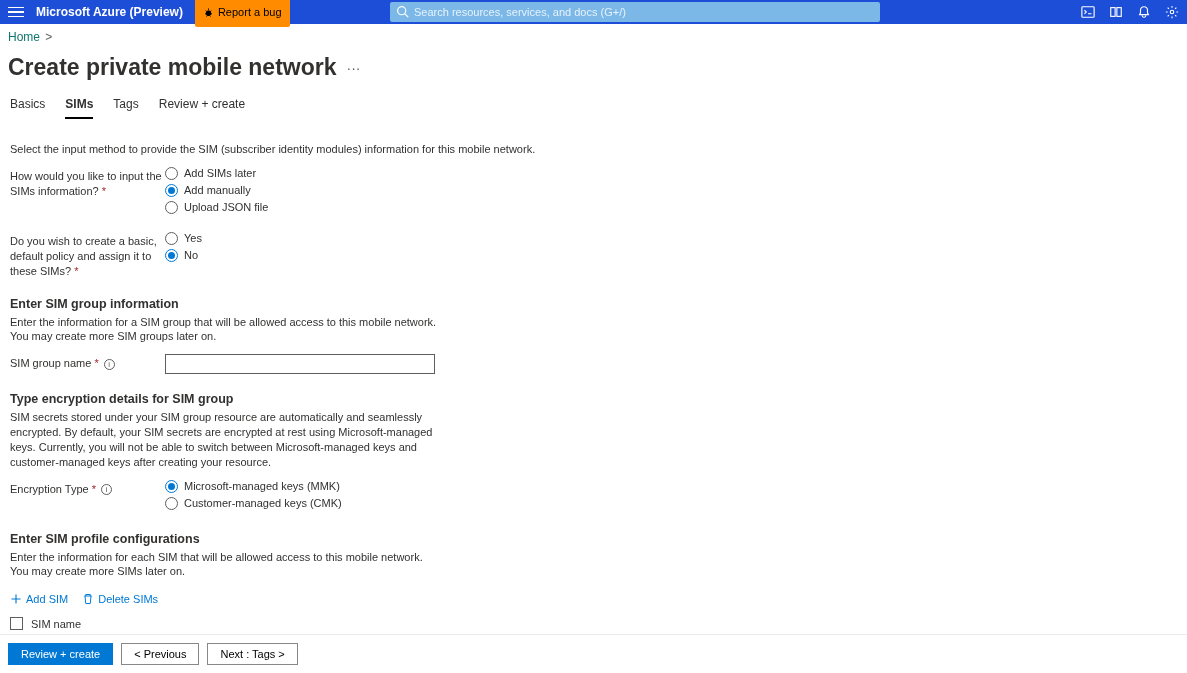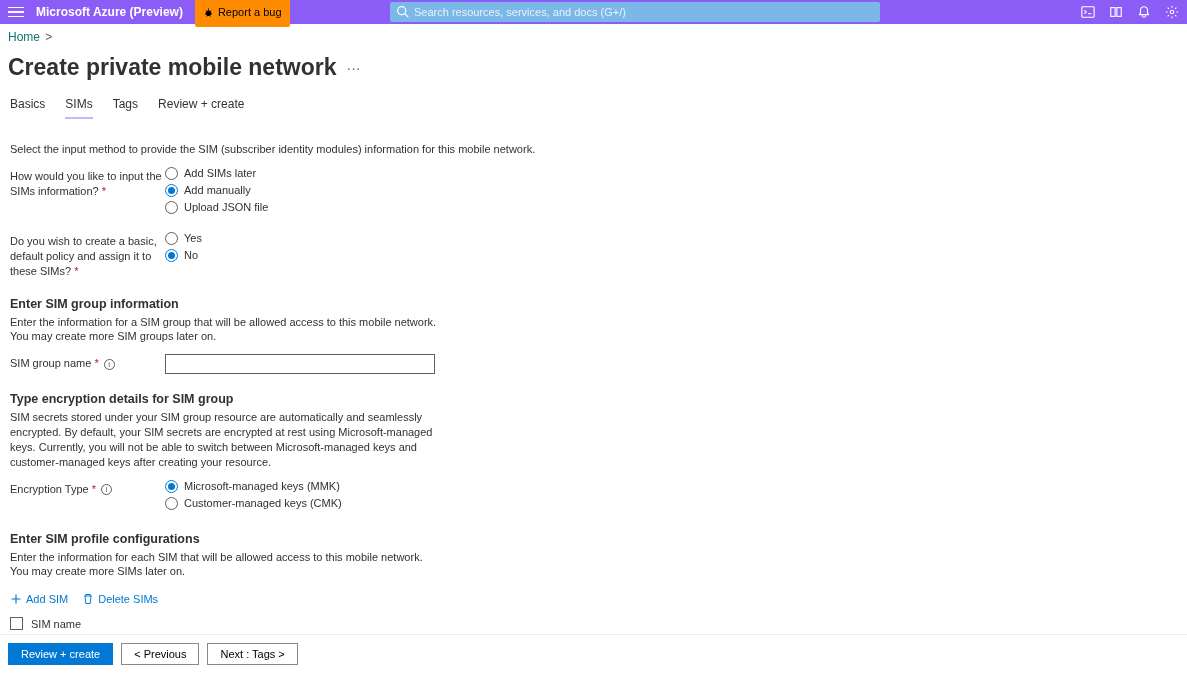--- a/index.html
+++ b/index.html
@@ -1,19 +1,19 @@
 <!DOCTYPE html>
 <html><head>
 <meta charset="utf-8">
 <style>
   * { box-sizing: border-box; margin: 0; padding: 0; }
   body { font-family: "Segoe UI", Arial, sans-serif; font-size: 12px; color: #323130; background: #fff; }
   
   
-  .topbar { height: 24px; background: #8b5cf6; display: flex; align-items: center; padding: 0 8px; color: #fff; }
+  .topbar { height: 24px; background: #1d4ed8; display: flex; align-items: center; padding: 0 8px; color: #fff; }
   .hamburger { width: 16px; height: 16px; display:flex; flex-direction:column; justify-content:center; gap:3px; cursor:pointer; margin-right: 12px; }
   .hamburger span { display:block; height:1.5px; background:#fff; }
   .brand { font-size: 12px; font-weight: 600; margin-right: 12px; white-space:nowrap; }
   .bugbtn { background:#ff8c00; color:#000; font-size:11px; padding:9px 8px; border-radius:2px; display:flex; align-items:center; gap:4px; cursor:pointer; }
   .bugbtn svg { width:11px; height:11px; }
   .searchwrap { flex:0 0 auto; margin-left:auto; margin-right:auto; position:relative; }
   .searchbox { width: 490px; height:20px; background:#7bb8e8; border:none; border-radius:2px; padding:0 8px 0 24px; font-size:11px; color:#fff; }
   .searchbox::placeholder { color:#e6f2fb; }
   .searchicon { position:absolute; left:6px; top:3px; }
   .topright { display:flex; align-items:center; gap:14px; margin-left:auto; }
@@ -25,21 +25,21 @@
   .breadcrumb .sep { color:#605e5c; margin:0 2px; }
   
   
   .pagetitle { padding: 4px 8px 8px 8px; display:flex; align-items:center; gap:10px; }
   .pagetitle h1 { font-size: 23px; font-weight:600; }
   .dots { color:#605e5c; font-size:14px; cursor:pointer; }
   
   
   .tabs { display:flex; gap:20px; padding: 8px 10px 0 10px; border-bottom:none; }
   .tab { font-size:12px; padding-bottom:6px; cursor:pointer; color:#323130; }
-  .tab.active { border-bottom:2px solid #c4b5fd; font-weight:400; }
+  .tab.active { border-bottom:2px solid #000000; font-weight:700; }
   
   
   .content { padding: 8px 10px 70px 10px; max-width: 730px; }
   .intro { font-size:11px; color:#323130; margin:16px 0 12px 0; }
   
   .field { display:flex; align-items:flex-start; margin-bottom:14px; }
   .label { width: 155px; font-size:11px; color:#323130; line-height:1.35; padding-top:2px; }
   .req { color:#a4262c; }
   .info-icon { display:inline-block; width:11px; height:11px; border:1px solid #605e5c; border-radius:50%; font-size:8px; line-height:9px; text-align:center; color:#605e5c; margin-left:2px; vertical-align:middle; }
   .controls { flex:1; }

